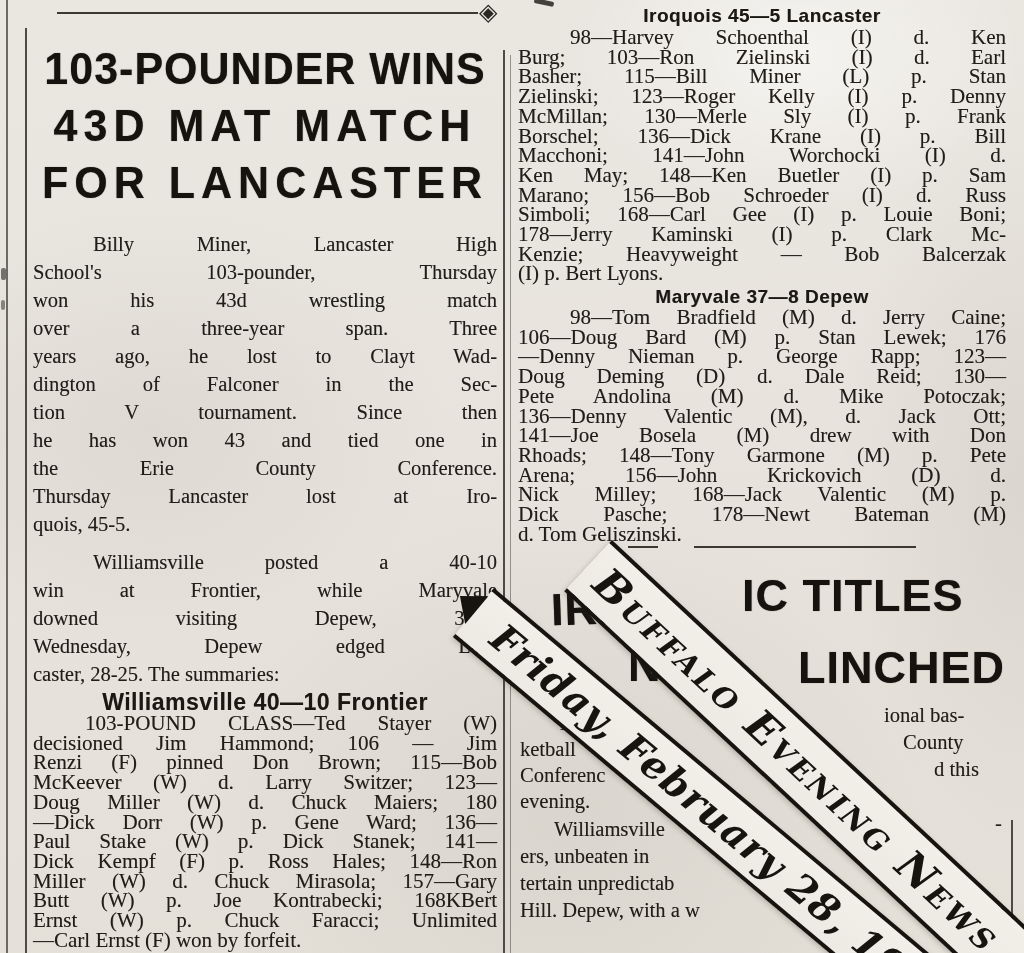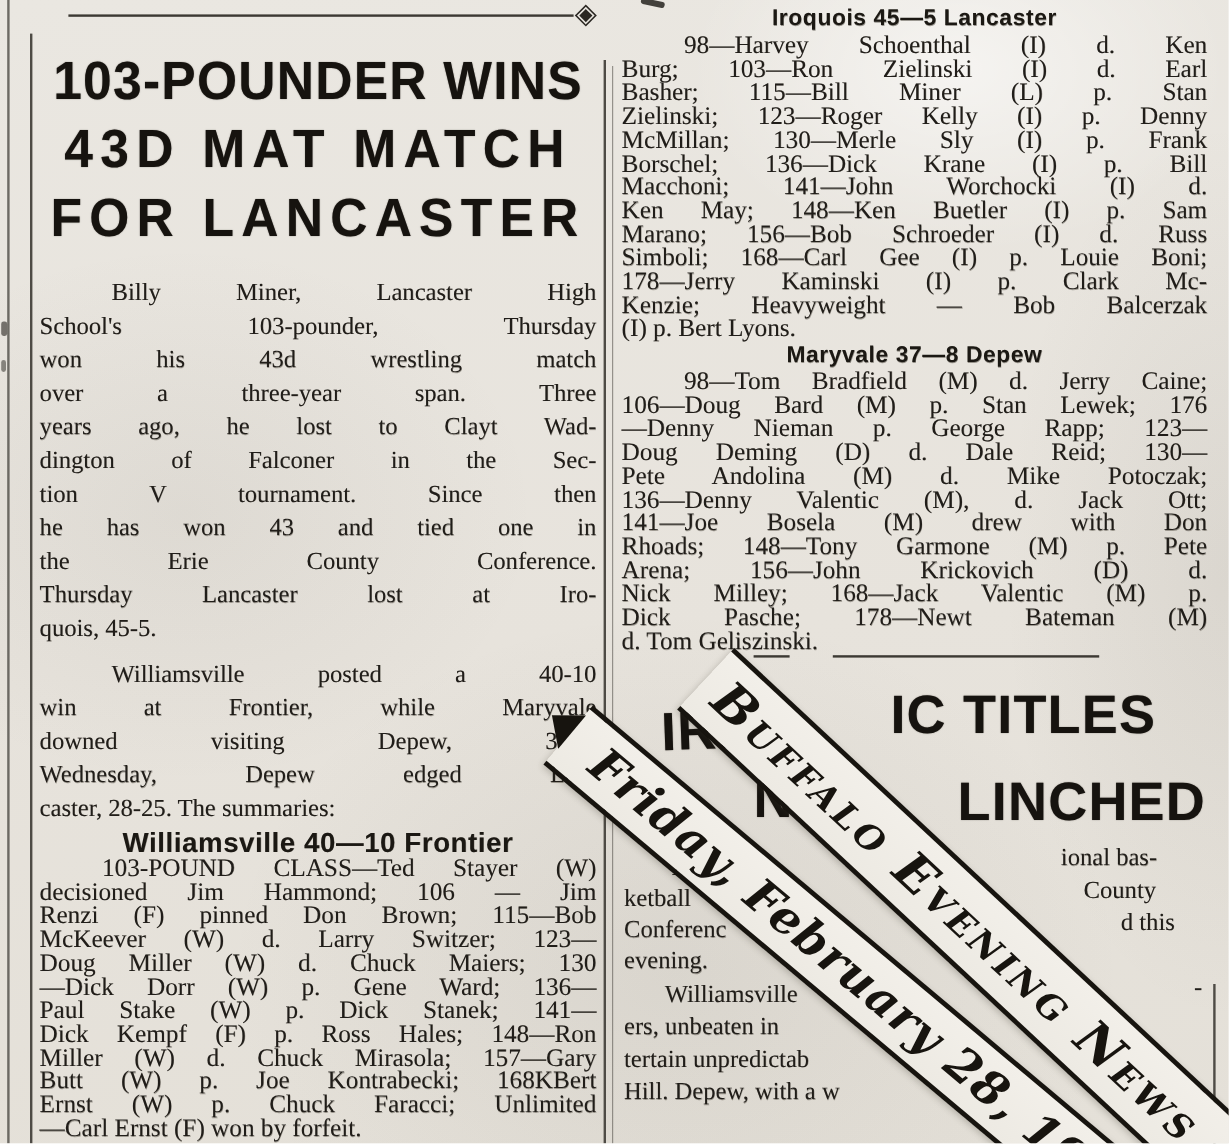--- a/index.html
+++ b/index.html
@@ -121,21 +121,21 @@
         <div>downed visiting Depew, 37-8.</div>
         <div>Wednesday, Depew edged Lan-</div>
         <div>caster, 28-25. The summaries:</div>
       </div>
     <h3 class="subhead" style="top:692px;">Williamsville 40—10 Frontier</h3>
     <div class="summary-text" style="top:714px;">
         <div>103-POUND CLASS—Ted Stayer (W)</div>
         <div>decisioned Jim Hammond; 106 — Jim</div>
         <div>Renzi (F) pinned Don Brown; 115—Bob</div>
         <div>McKeever (W) d. Larry Switzer; 123—</div>
-        <div>Doug Miller (W) d. Chuck Maiers; 130</div>
+        <div>Doug Miller (W) d. Chuck Maiers; 180</div>
         <div>—Dick Dorr (W) p. Gene Ward; 136—</div>
         <div>Paul Stake (W) p. Dick Stanek; 141—</div>
         <div>Dick Kempf (F) p. Ross Hales; 148—Ron</div>
         <div>Miller (W) d. Chuck Mirasola; 157—Gary</div>
         <div>Butt (W) p. Joe Kontrabecki; 168KBert</div>
         <div>Ernst (W) p. Chuck Faracci; Unlimited</div>
         <div>—Carl Ernst (F) won by forfeit.</div>
       </div>
   </div>
 

